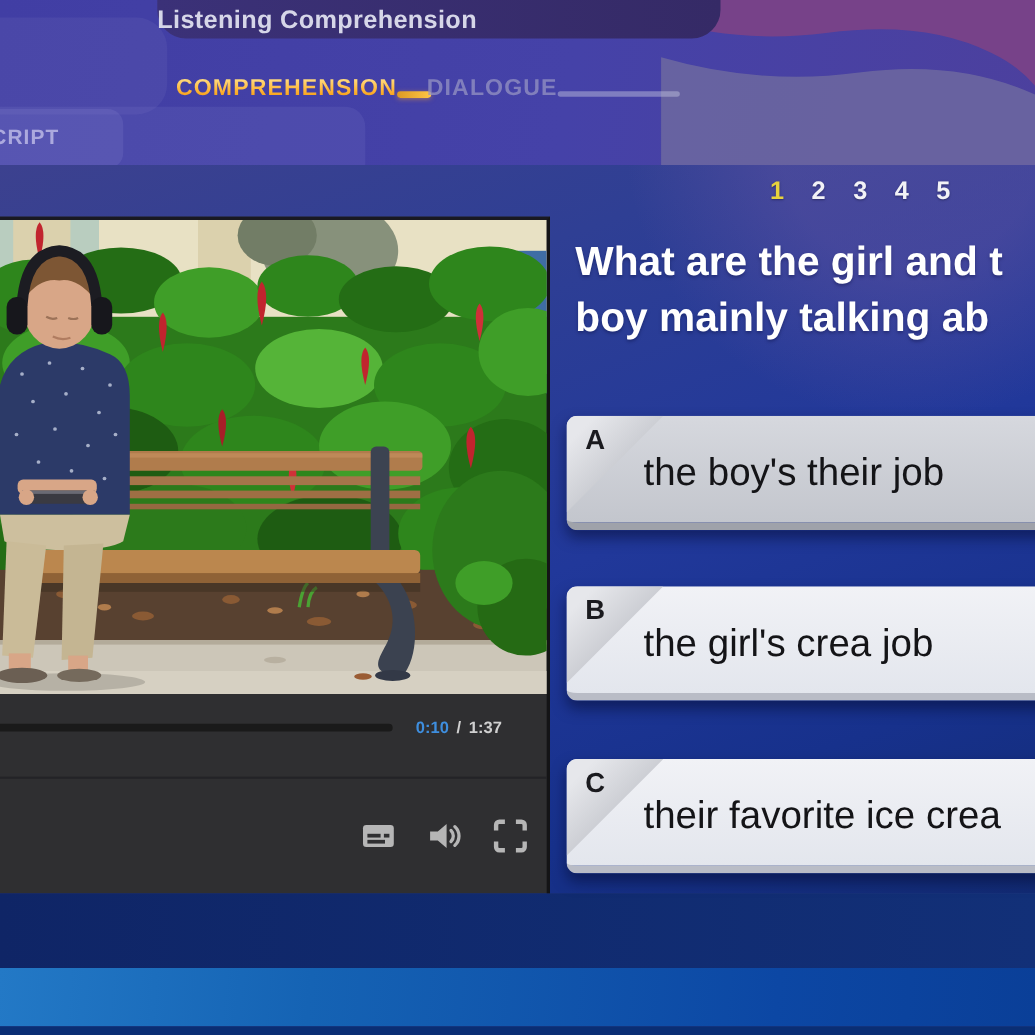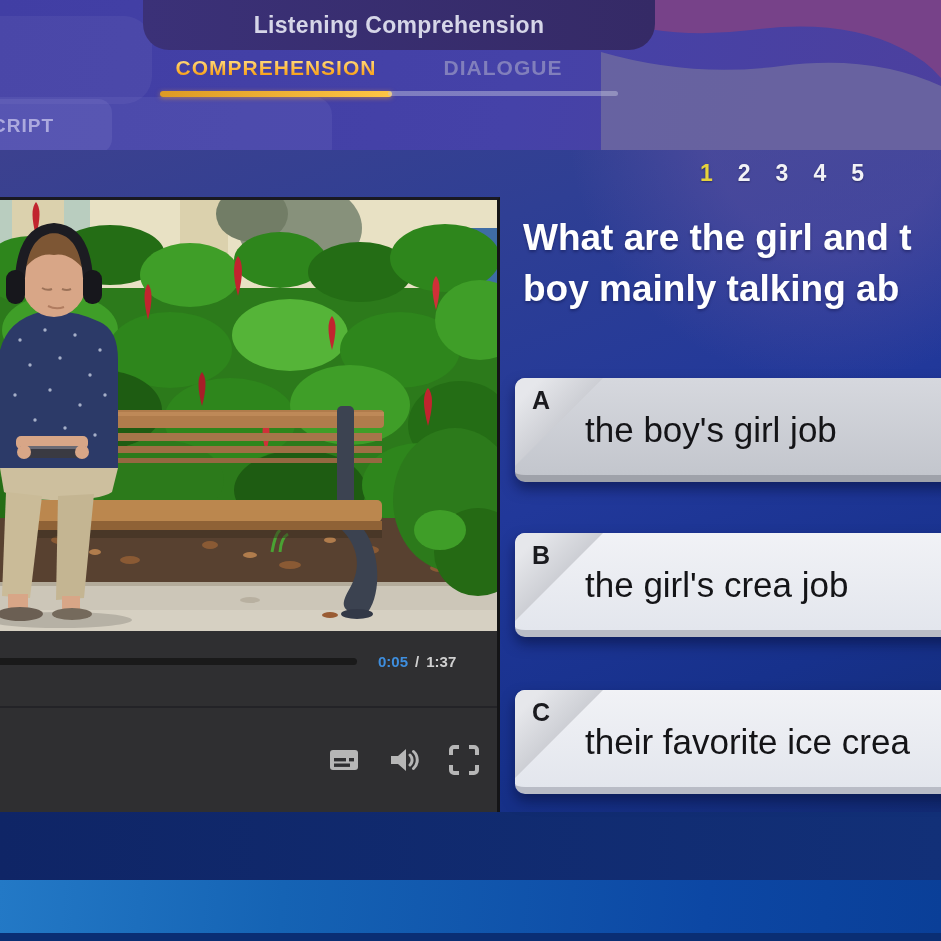--- a/index.html
+++ b/index.html
@@ -23,25 +23,25 @@
     background:
       radial-gradient(circle at 88% -4%, rgba(130,95,170,0.30) 0 120px, rgba(130,95,170,0) 260px),
       linear-gradient(160deg,#3c418f 0%,#2f3f94 25%,#21389a 55%,#17318c 80%,#122b74 100%);}
   .band-dark{left:0;top:812px;width:941px;height:68px;
     background:linear-gradient(90deg,#0f2566,#123078);}
   .band-bright{left:0;top:880px;width:941px;height:53px;
     background:linear-gradient(95deg,#2379c6 0%,#1563b4 30%,#0c47a4 75%,#0a3f98 100%);}
   .band-bottom{left:0;top:933px;width:941px;height:8px;background:#0a2e74;}
 
   
-  .title-banner{left:143px;top:0;width:512px;height:50px;
+  .title-banner{left:143px;top:0;width:512px;height:35px;
     background:linear-gradient(90deg,#3b3178,#352a66);
-    border-radius:0 0 26px 26px;display:flex;align-items:center;justify-content:center;}
+    border-radius:0 0 26px 26px;display:flex;align-items:center;justify-content:flex-start;}
   .title-banner span{font-size:23px;font-weight:700;color:#d6d6e8;letter-spacing:0.3px;}
-  .tab{top:56px;height:48px;display:flex;flex-direction:column;align-items:center;
+  .tab{top:56px;height:48px;display:flex;flex-direction:row;align-items:center;
     justify-content:flex-start;cursor:pointer;}
   .tab-comp{left:160px;width:232px;}
   .tab-dial{left:388px;width:230px;}
   .tab-label{font-size:21px;font-weight:800;letter-spacing:1px;}
   .tab-comp .tab-label{color:#f5a623;
     background:linear-gradient(180deg,#ffe08a 10%,#ffb93c 55%,#f08c00 100%);
     -webkit-background-clip:text;background-clip:text;-webkit-text-fill-color:transparent;}
   .tab-dial .tab-label{color:rgba(150,148,195,0.75);}
   .tab-underline{margin-top:11px;width:100%;height:6px;border-radius:3px;}
   .tab-comp .tab-underline{background:linear-gradient(90deg,#dd9a24,#ffc645);
@@ -127,21 +127,21 @@
 
 <div class="abs question">
   <div>What are the girl and t</div>
   <div>boy mainly talking ab</div>
 </div>
 
 <div class="abs card card-a">
   <div class="card-body"></div>
   <div class="flap"></div>
   <span class="letter">A</span>
-  <span class="opt-text">the boy's girl job</span>
+  <span class="opt-text">the boy's their job</span>
 </div>
 <div class="abs card card-b">
   <div class="card-body"></div>
   <div class="flap"></div>
   <span class="letter">B</span>
   <span class="opt-text">the girl's crea job</span>
 </div>
 <div class="abs card card-c">
   <div class="card-body"></div>
   <div class="flap"></div>
@@ -268,21 +268,21 @@
     <circle cx="82" cy="252" r="7" fill="#d8a687"></circle>
     <rect x="8" y="394" width="20" height="16" fill="#d8a687"></rect>
     <rect x="62" y="396" width="18" height="14" fill="#d8a687"></rect>
     <ellipse cx="20" cy="414" rx="23" ry="7" fill="#6b5f53"></ellipse>
     <ellipse cx="72" cy="414" rx="20" ry="6" fill="#756a5c"></ellipse>
   </svg>
 
   <div class="progress-row">
     <div class="progress-track"></div>
     <div class="time">
-      <span class="elapsed">0:05</span>
+      <span class="elapsed">0:10</span>
       <span class="sep">/</span>
       <span class="duration">1:37</span>
     </div>
   </div>
 
   <div class="controls-row">
     <div class="pbtn">
       <svg width="34" height="34" viewBox="0 0 34 34">
         <rect x="3" y="7" width="28" height="20" rx="3" fill="#b6b6b6"></rect>
         <rect x="7" y="15" width="12" height="3.4" fill="#2f2f31"></rect>

